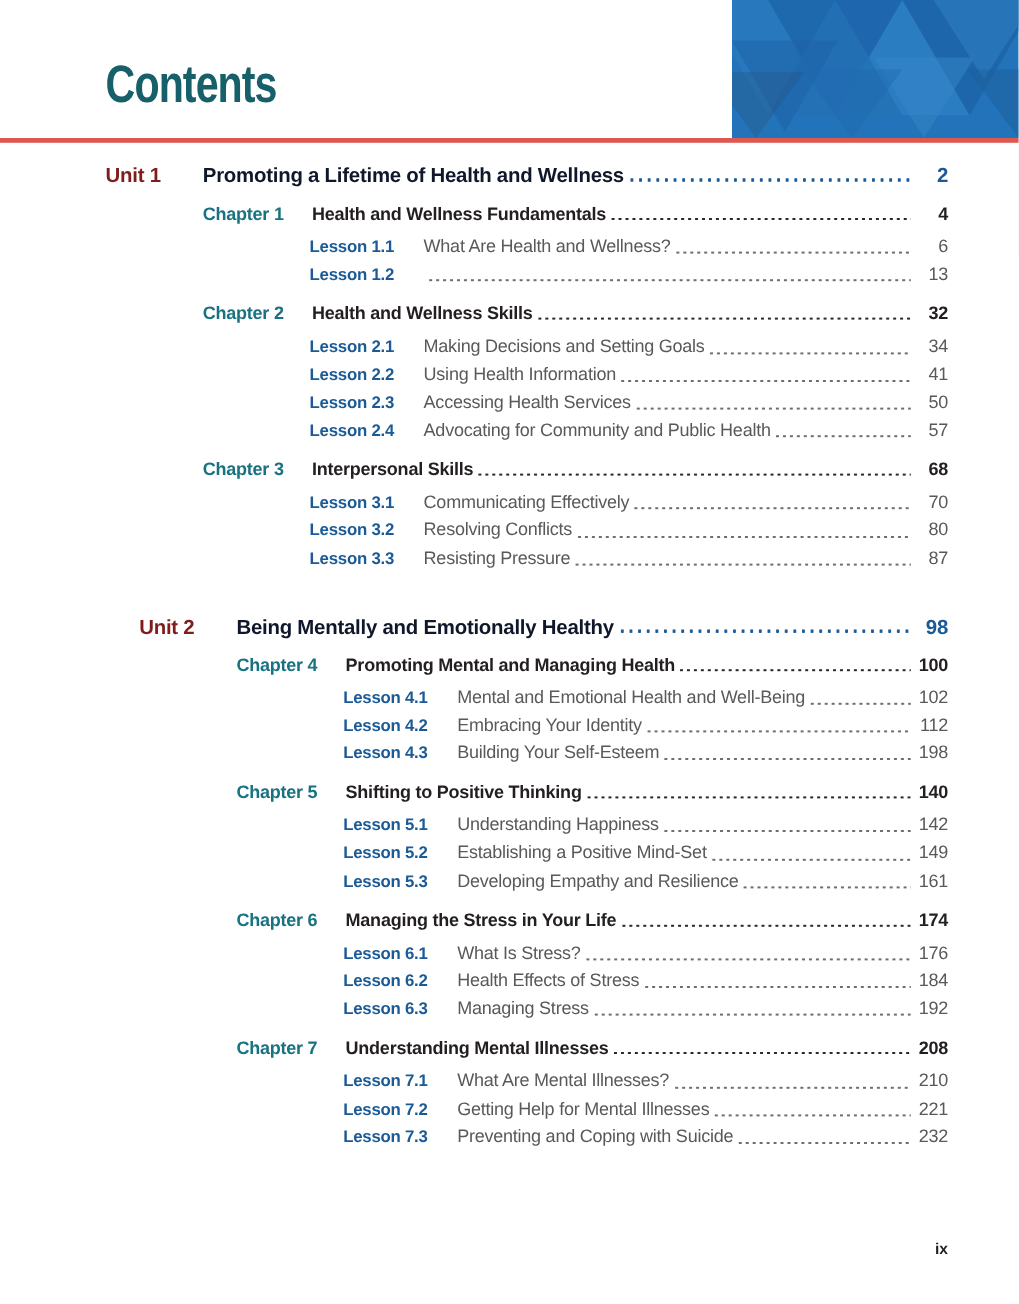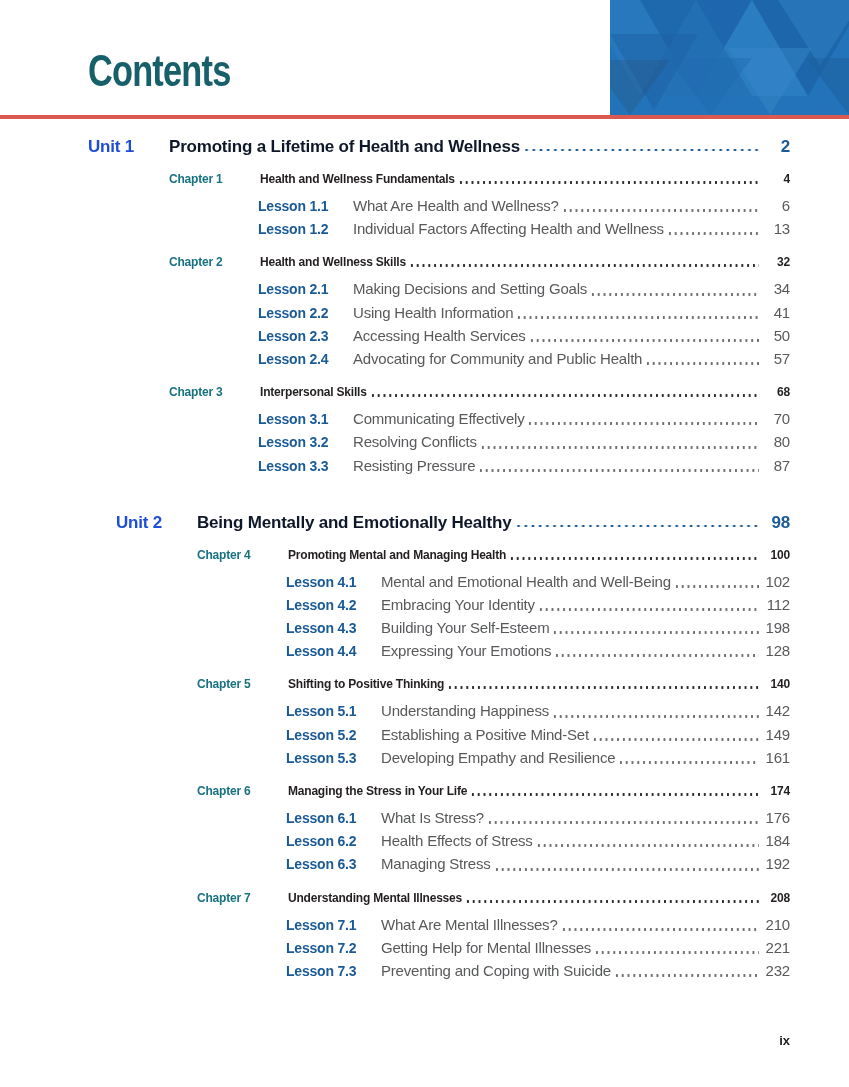--- a/index.html
+++ b/index.html
@@ -33,29 +33,29 @@
   .dots{
     flex:1;align-self:stretch;
     margin:0 5px 0 3px;
     background-repeat:repeat-x;
     background-position:left calc(100% - 4px);
   }
   .num{text-align:right;white-space:nowrap;}
 
   
   .unit-row{height:20px;line-height:20px;font-size:17px;font-weight:bold;}
-  .unit-row .ulabel{width:81px;color:#1d4ed8;flex:none;}
+  .unit-row .ulabel{width:81px;color:#7f1d1d;flex:none;}
   .unit-row .title{color:#0f172a;white-space:nowrap;}
   .unit-row .num{color:#1a5a96;min-width:26px;}
   .unit-row .dots{background-image:radial-gradient(circle,#1a5a96 1.35px,rgba(0,0,0,0) 1.5px);background-size:7.2px 6px;}
 
   
   .chapter-block{margin-top:12px;}
   .unit-section + .unit-section{margin-top:36px;margin-left:28px;}
-  .chapter-row{height:20px;line-height:20px;font-size:12px;font-weight:bold;padding-left:81px;margin-bottom:5px;}
+  .chapter-row{height:20px;line-height:20px;font-size:15px;font-weight:bold;padding-left:81px;margin-bottom:5px;}
   .chapter-row .clabel{width:91px;color:#187280;flex:none;}
   .chapter-row .title{color:#231f20;white-space:nowrap;}
   .chapter-row .num{color:#231f20;min-width:26px;}
   .chapter-row .dots{background-image:radial-gradient(circle,#2b2829 1.1px,rgba(0,0,0,0) 1.25px);background-size:5.8px 5px;}
 
   
   .lesson-row{height:23.2px;line-height:23.2px;font-size:15px;padding-left:170px;}
   .lesson-row .llabel{width:95px;color:#1a5a96;font-weight:bold;font-size:14px;flex:none;}
   .lesson-row .title{color:#58595b;white-space:nowrap;}
   .lesson-row .num{color:#58595b;min-width:26px;}
@@ -108,21 +108,20 @@
             <span class="num">4</span>
           </div>
           <div class="row lesson-row">
             <span class="llabel">Lesson 1.1</span>
             <span class="title">What Are Health and Wellness?</span>
             <span class="dots"></span>
             <span class="num">6</span>
           </div>
           <div class="row lesson-row">
             <span class="llabel">Lesson 1.2</span>
-            <span class="title">Individual Factors Affecting Health and Wellness</span>
             <span class="dots"></span>
             <span class="num">13</span>
           </div>
         </div>
         <div class="chapter-block">
           <div class="row chapter-row">
             <span class="clabel">Chapter 2</span>
             <span class="title">Health and Wellness Skills</span>
             <span class="dots"></span>
             <span class="num">32</span>
@@ -204,26 +203,20 @@
             <span class="title">Embracing Your Identity</span>
             <span class="dots"></span>
             <span class="num">112</span>
           </div>
           <div class="row lesson-row">
             <span class="llabel">Lesson 4.3</span>
             <span class="title">Building Your Self-Esteem</span>
             <span class="dots"></span>
             <span class="num">198</span>
           </div>
-          <div class="row lesson-row">
-            <span class="llabel">Lesson 4.4</span>
-            <span class="title">Expressing Your Emotions</span>
-            <span class="dots"></span>
-            <span class="num">128</span>
-          </div>
         </div>
         <div class="chapter-block">
           <div class="row chapter-row">
             <span class="clabel">Chapter 5</span>
             <span class="title">Shifting to Positive Thinking</span>
             <span class="dots"></span>
             <span class="num">140</span>
           </div>
           <div class="row lesson-row">
             <span class="llabel">Lesson 5.1</span>

